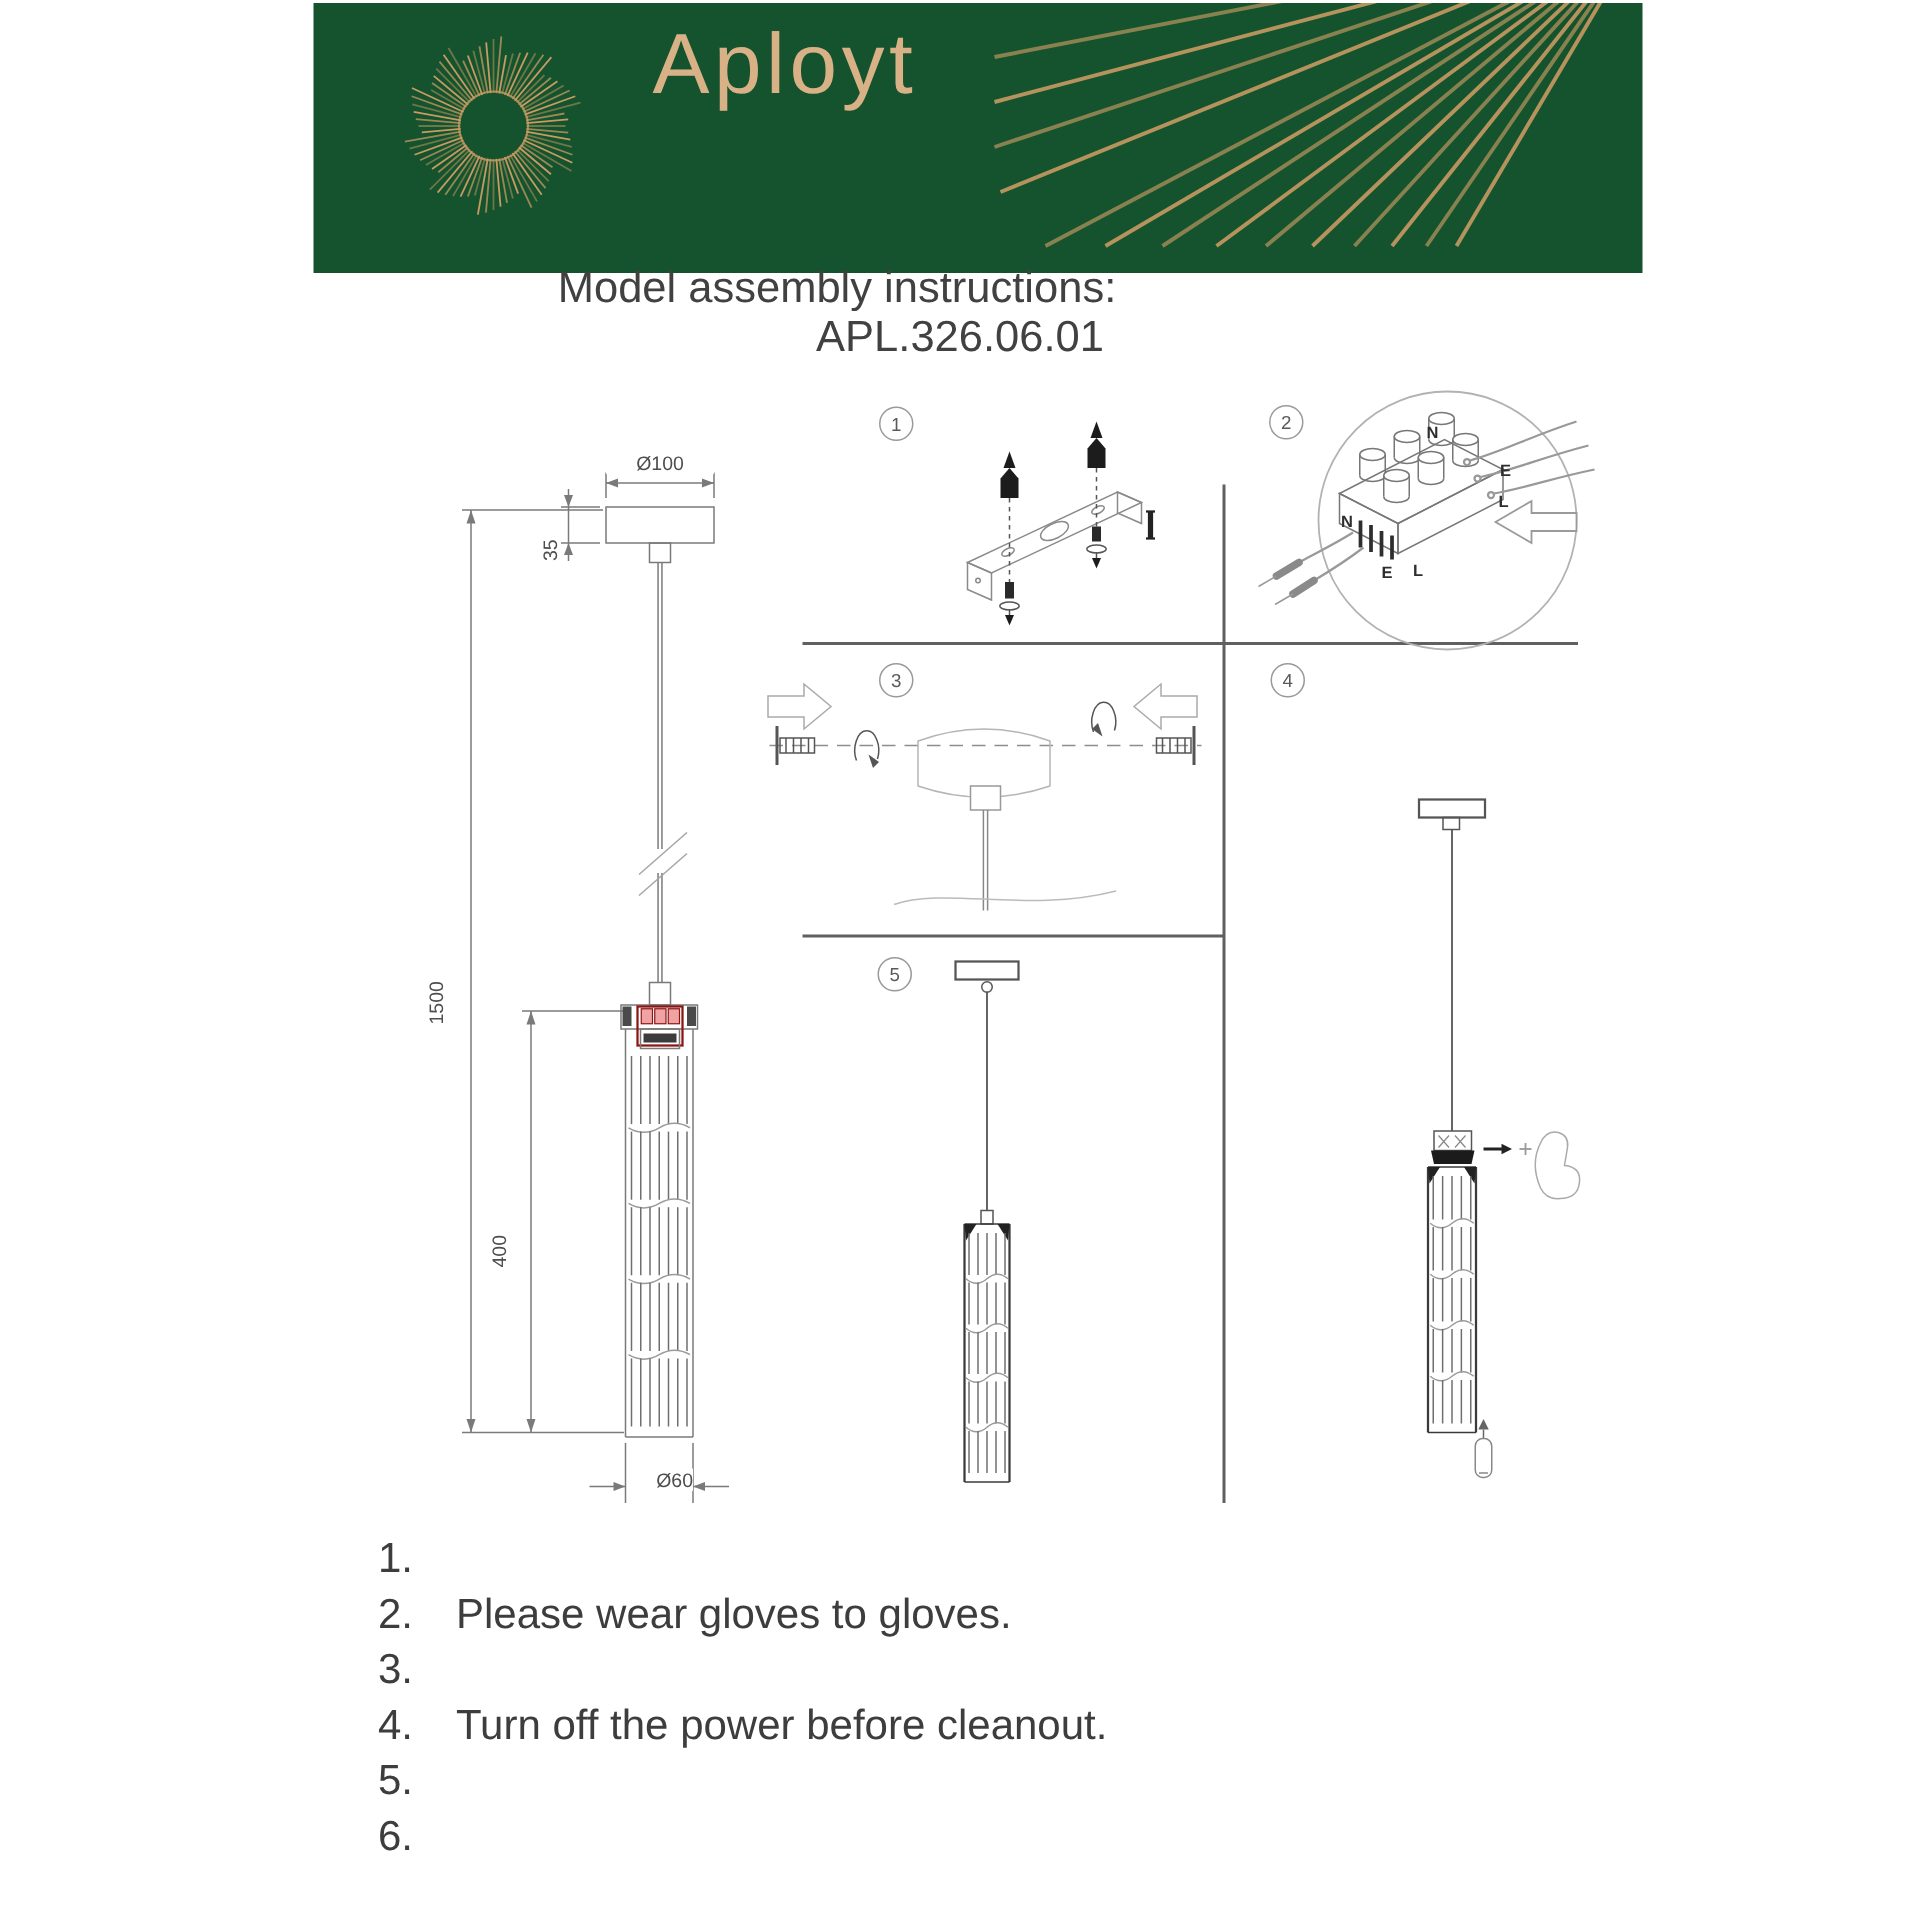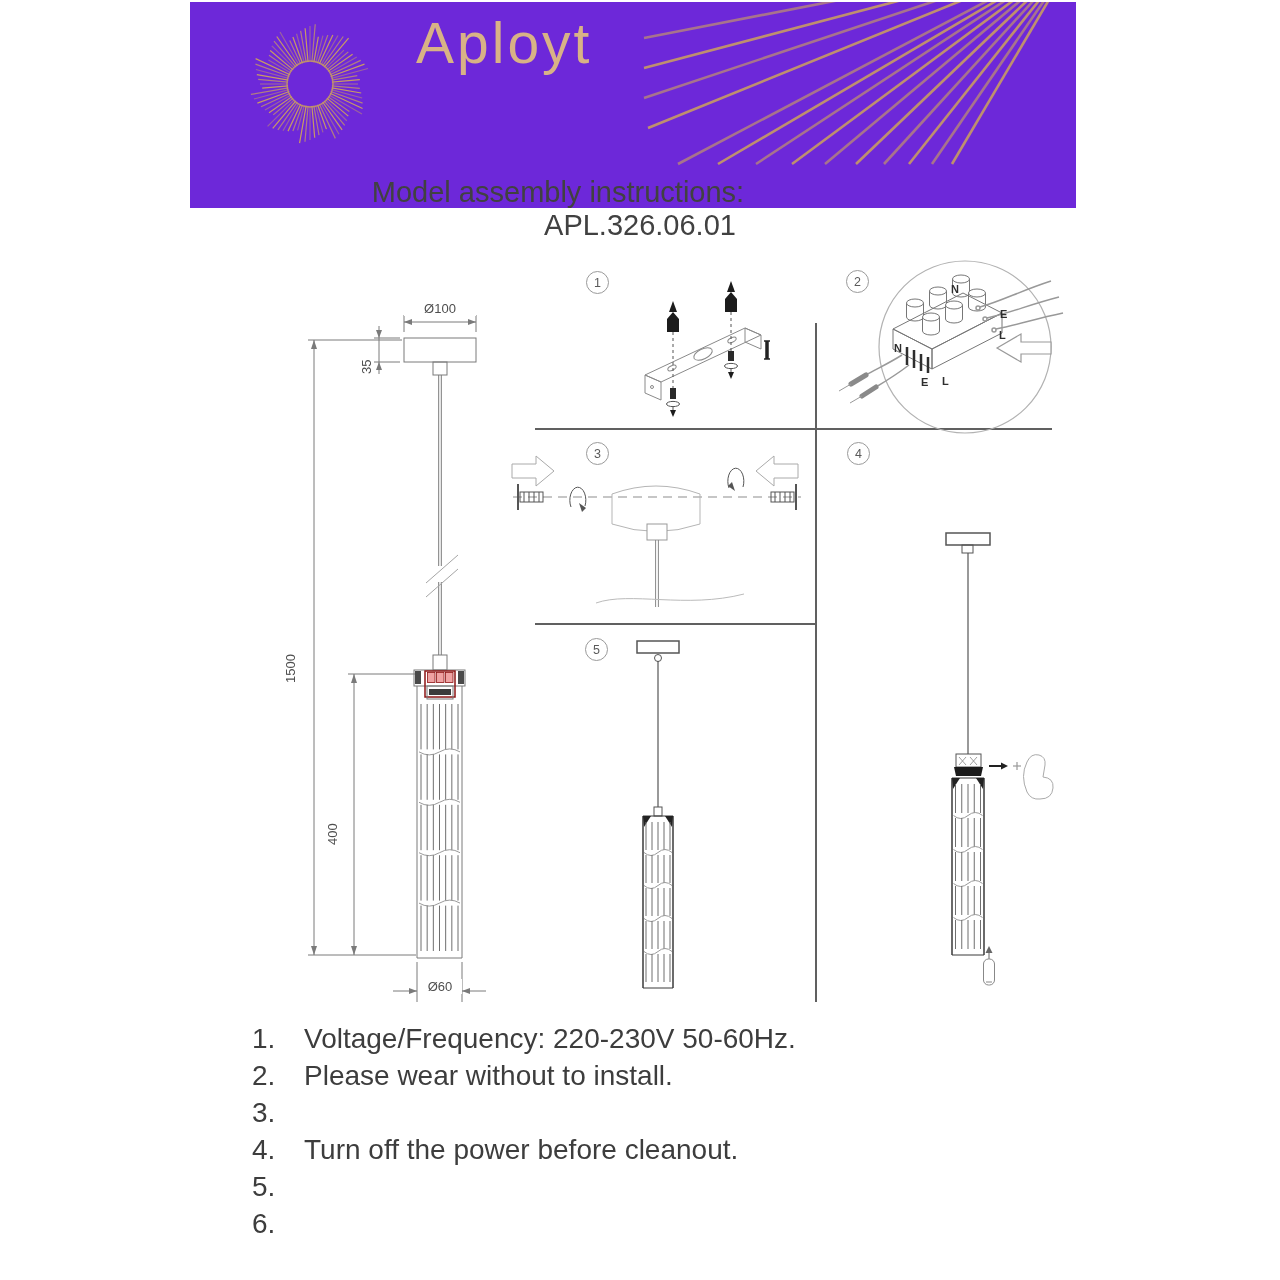--- a/index.html
+++ b/index.html
@@ -1,19 +1,19 @@
 <!DOCTYPE html>
 <html><head>
 <meta charset="utf-8">
 <style>
   html,body{margin:0;padding:0;background:#ffffff;}
   body{width:1280px;height:1280px;position:relative;font-family:"Liberation Sans",sans-serif;color:#3d3d3d;overflow:hidden;}
 
   
-  .banner{position:absolute;left:190px;top:2px;width:886px;height:206px;background:#6d28d9;overflow:hidden;}
+  .banner{position:absolute;left:209px;top:2px;width:886px;height:180px;background:#14532d;overflow:hidden;}
   .sunburst{position:absolute;left:56px;top:18px;width:128px;height:128px;}
   .wordmark{position:absolute;left:226px;top:8px;font-size:57px;letter-spacing:3px;color:#d8b286;font-weight:400;}
   .banner-rays{position:absolute;right:0;top:0;width:432px;height:161px;}
 
   
   .page-title{position:absolute;left:0;top:176px;width:1116px;text-align:center;font-size:29px;color:#414141;}
   .model-no{position:absolute;left:0;top:209px;width:1280px;text-align:center;font-size:29px;color:#414141;}
 
   
   .dim{position:absolute;font-size:13px;color:#4e4e4e;background:#fff;white-space:nowrap;}
@@ -457,43 +457,42 @@
     <rect x="473.5" y="704" width="11" height="26" rx="5" stroke="#888"></rect>
     <line x1="476" y1="727" x2="482" y2="727" stroke="#888"></line>
   </g>
 </svg>
 </div>
 
 <span class="dim" style="left:404px;top:301px;width:72px;text-align:center">Ø100</span>
 <span class="dim vdim" style="left:374px;top:359px">35</span>
 <span class="dim vdim" style="left:298px;top:668px">1500</span>
 <span class="dim vdim" style="left:340px;top:830px">400</span>
-<span class="dim" style="left:418px;top:979px;width:44px;text-align:center">Ø60</span>
+<span class="dim" style="left:418px;top:979px;width:44px;text-align:right">Ø60</span>
 
 <span class="stepnum" style="left:586px;top:271px">1</span>
 <span class="stepnum" style="left:846px;top:270px">2</span>
 <span class="stepnum" style="left:586px;top:442px">3</span>
 <span class="stepnum" style="left:847px;top:442px">4</span>
 <span class="stepnum" style="left:585px;top:638px">5</span>
 
 <span class="wlabel" style="left:951px;top:283px">N</span>
 <span class="wlabel" style="left:1000px;top:308px">E</span>
 <span class="wlabel" style="left:999px;top:329px">L</span>
 <span class="wlabel" style="left:894px;top:342px">N</span>
 <span class="wlabel" style="left:921px;top:376px">E</span>
 <span class="wlabel" style="left:942px;top:375px">L</span>
 
 <div class="instr">
   <div class="row">
     <span class="num">1.</span>
-    <span>Voltage/Frequency: 220-230V 50-60Hz.</span>
   </div>
   <div class="row">
     <span class="num">2.</span>
-    <span>Please wear without to install.</span>
+    <span>Please wear gloves to gloves.</span>
   </div>
   <div class="row">
     <span class="num">3.</span>
   </div>
   <div class="row">
     <span class="num">4.</span>
     <span>Turn off the power before cleanout.</span>
   </div>
   <div class="row">
     <span class="num">5.</span>

